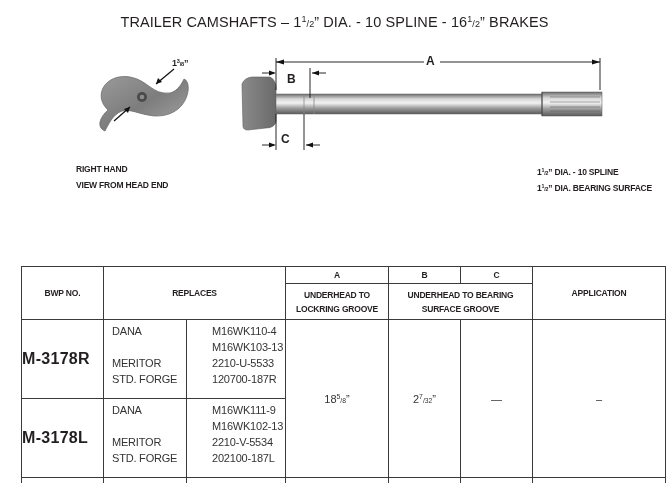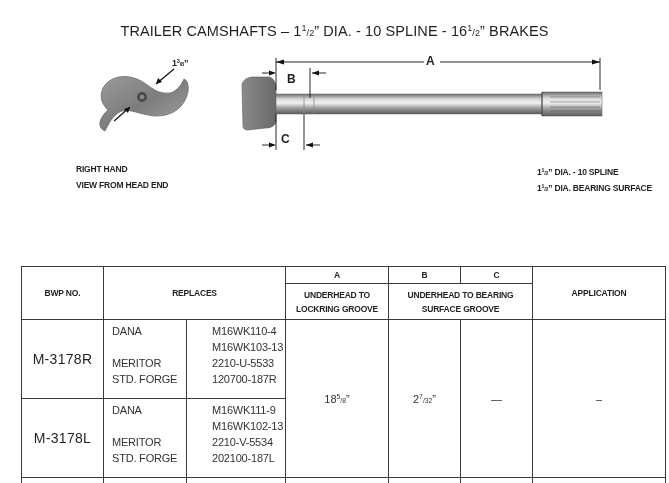--- a/index.html
+++ b/index.html
@@ -1,32 +1,32 @@
 <!DOCTYPE html>
 <html><head>
   <meta charset="utf-8">
   <style>
     * { box-sizing: border-box; margin: 0; padding: 0; }
     html, body { width: 669px; height: 483px; background: #ffffff; overflow: hidden; }
     body { position: relative; font-family: "Liberation Sans", sans-serif; color: #231f20; }
     .abs { position: absolute; }
-    .title { left: 0; top: 23px; width: 669px; text-align: center; font-size: 14.5px; letter-spacing: 0.1px; }
+    .title { left: 0; top: 14px; width: 669px; text-align: center; font-size: 14.5px; letter-spacing: 0.1px; }
     sup.fr { font-size: 0.62em; vertical-align: 0.55em; line-height: 0; }
     sub.fr { font-size: 0.62em; vertical-align: 0; line-height: 0; }
     .cond { font-family: "Liberation Sans", sans-serif; font-weight: bold; font-size: 8.5px; letter-spacing: -0.2px; }
     .cam-label { left: 76px; width: 130px; text-align: left; }
     .spec { left: 537px; }
     
     table.spec-table { position: absolute; left: 21px; top: 266px; width: 644px; border-collapse: collapse; table-layout: fixed; }
     table.spec-table td, table.spec-table th { border: 1.3px solid #3a3a3a; font-family: "Liberation Sans", sans-serif; }
     th { font-weight: bold; font-size: 8.5px; letter-spacing: -0.2px; text-align: center; vertical-align: middle; line-height: 14px; }
     .th-letter { height: 17px; line-height: 12px; }
     .th-desc { height: 36px; }
     td { font-size: 11px; vertical-align: top; }
-    td.bwp { font-weight: normal; font-size: 14px; text-align: center; vertical-align: middle; letter-spacing: 0.3px; font-family: "DejaVu Sans", sans-serif; }
+    td.bwp { font-weight: bold; font-size: 16px; vertical-align: middle; letter-spacing: 0.3px; font-family: "DejaVu Sans", sans-serif; }
     td.mfr, td.pn { padding: 3px 0 0 8px; line-height: 16px; font-size: 11px; color: #333; letter-spacing: -0.2px; }
     td.pn { padding-left: 25px; }
     td.center { text-align: center; vertical-align: middle; font-size: 11px; color: #333; }
     .row { height: 79px; }
     .row-partial td { height: 6px; }
   </style>
 </head>
 <body>
 
 <div class="abs title"><span>TRAILER CAMSHAFTS – 1</span><sup class="fr">1</sup><sub class="fr">/2</sub><span>” DIA. - 10 SPLINE - 16</span><sup class="fr">1</sup><sub class="fr">/2</sub><span>” BRAKES</span></div>

